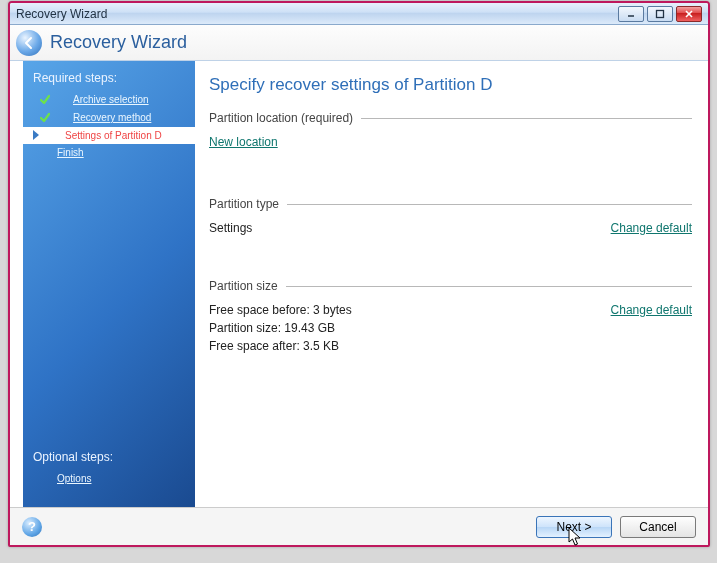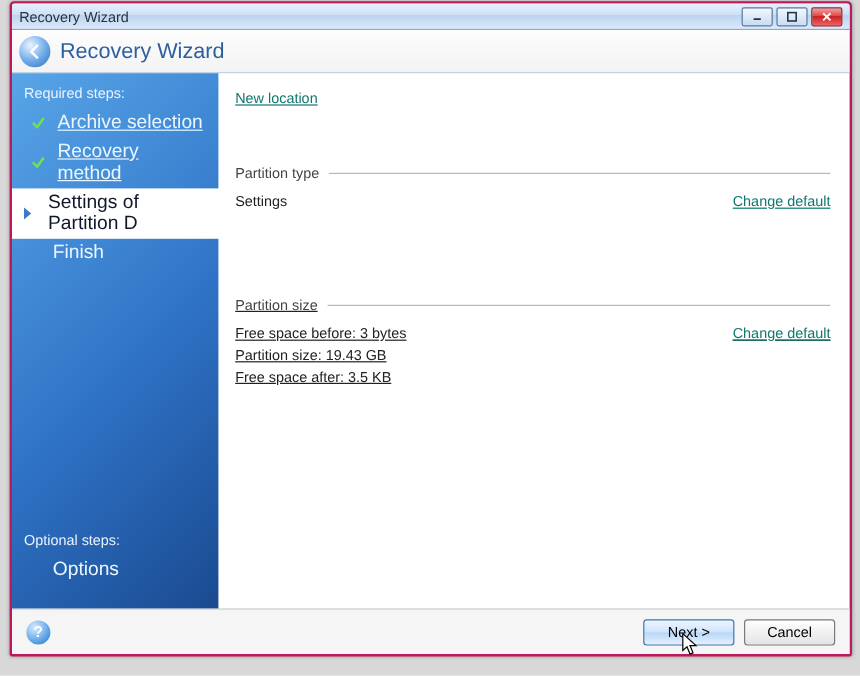--- a/index.html
+++ b/index.html
@@ -6,29 +6,29 @@
   body { font-family: "Segoe UI", Tahoma, sans-serif; font-size: 12px; background: #d8d8d8; width: 717px; height: 563px; overflow: hidden; position: relative; }
   .window { position: absolute; top: 1px; left: 8px; width: 702px; height: 546px; background: #fff; border: 2px solid #be185d; border-radius: 4px 4px 2px 2px; overflow: hidden; box-shadow: 0 0 3px rgba(0,0,0,.25); }
   .titlebar { height: 22px; background: linear-gradient(#e7f0fb, #cde0f6 45%, #bcd3ee 46%, #dceafa); border-bottom: 1px solid #8aa9cc; display: flex; align-items: center; padding: 0 6px; }
   .titlebar-text { font-size: 12px; color: #234; flex: 1; }
   .winbtn { width: 26px; height: 16px; margin-left: 3px; border: 1px solid #5a7aa0; border-radius: 2px; display: flex; align-items: center; justify-content: center; background: linear-gradient(#f2f7fd,#c9dcf2); }
   .winbtn.close { background: linear-gradient(#f2a0a0,#e04848 45%,#c82020 46%,#f06060); border-color:#8a2a2a; color:#fff; }
   .winbtn svg { width: 10px; height: 10px; }
   .crumb { height: 36px; border-bottom: 1px solid #bfd2e7; display: flex; align-items: center; padding: 0 6px; background: linear-gradient(#fdfdfd,#f3f3f3); }
   .back-circle { width: 26px; height: 26px; border-radius: 50%; background: radial-gradient(circle at 35% 30%, #eaf4ff,#6aa8e8 55%,#2f6fb8); display:flex; align-items:center; justify-content:center; color:#fff; }
   .crumb-title { font-size: 18px; color: #2b5f9e; margin-left: 8px; }
-  .body { display: flex; height: calc(100% - 22px - 36px - 38px); }
+  .body { display: flex; height: calc(100% - 22px - 36px - 38px); padding-left: 13px; }
   .sidebar { width: 172px; background: linear-gradient(135deg,#58a5e8 0%, #2f73c6 55%, #1a4a90 100%); color: #fff; padding-top: 8px; position:relative; }
   .side-head { font-size: 12px; padding: 2px 10px 6px; color:#eaf3ff; }
-  .step { display:flex; align-items:center; gap:10px; padding: 3px 10px 3px 16px; font-size: 16px; }
+  .step { display:flex; align-items:flex-start; gap:22px; padding: 3px 10px 3px 16px; font-size: 10px; }
   .step .chk { width:12px; height:12px; }
   .step.done .lbl { text-decoration: underline; color: #eaf6ff; cursor:pointer; }
-  .step.current { background: #fff; color:#0f172a; margin-right:-1px; padding-left:10px; }
+  .step.current { background: #fff; color:#ef4444; margin-right:-1px; padding-left:10px; }
   .step.current::before { content:""; width:0; height:0; border-top:5px solid transparent; border-bottom:5px solid transparent; border-left:6px solid #3b7bc4; margin-right:4px; }
-  .step.pending .lbl { color:#eaf6ff; padding-left:18px; }
+  .step.pending .lbl { text-decoration: underline; color:#eaf6ff; padding-left:18px; }
   .optional-block { position:absolute; bottom:20px; left:0; right:0; }
   .main { flex:1; padding: 14px 16px 8px 14px; overflow:auto; color:#222; }
   .main h2 { color:#2f6fb8; font-weight:normal; font-size:17px; margin-bottom:16px; }
   .section { margin-bottom: 32px; }
   .sect-title { display:flex; align-items:center; gap:8px; color:#444; font-size:12px; margin-bottom:10px; }
   .sect-title .line { flex:1; height:1px; background:#b8b8b8; }
   .row { display:flex; justify-content:space-between; align-items:flex-start; }
   .linklike { color:#0f766e; text-decoration:underline; cursor:pointer; white-space:nowrap; }
   .vals div { margin-bottom:4px; }
   .footer { height:38px; border-top:1px solid #ccc; display:flex; align-items:center; padding:0 12px; gap:8px; background:#f5f5f5; }
@@ -96,39 +96,44 @@
 
       <div class="optional-block">
         <div class="side-head">Optional steps:</div>
         <div class="step pending">
           <span class="lbl">Options</span>
         </div>
       </div>
     </div>
 
     <div class="main">
+      <h2>Specify recover settings of Partition D</h2>
 
       <div class="section">
+        <div class="sect-title">
+          <span>Partition location (required)</span>
+          <span class="line"></span>
+        </div>
         <div class="row">
           <span class="linklike">New location</span>
         </div>
       </div>
 
       <div class="section" style="margin-top:48px;">
         <div class="sect-title">
           <span>Partition type</span>
           <span class="line"></span>
         </div>
         <div class="row">
           <div>Settings</div>
           <span class="linklike">Change default</span>
         </div>
       </div>
 
-      <div class="section" style="margin-top:72px;text-decoration:underline;">
+      <div class="section" style="margin-top:44px;">
         <div class="sect-title">
           <span>Partition size</span>
           <span class="line"></span>
         </div>
         <div class="row">
           <div class="vals">
             <div>Free space before: 3 bytes</div>
             <div>Partition size: 19.43 GB</div>
             <div>Free space after: 3.5 KB</div>
           </div>

